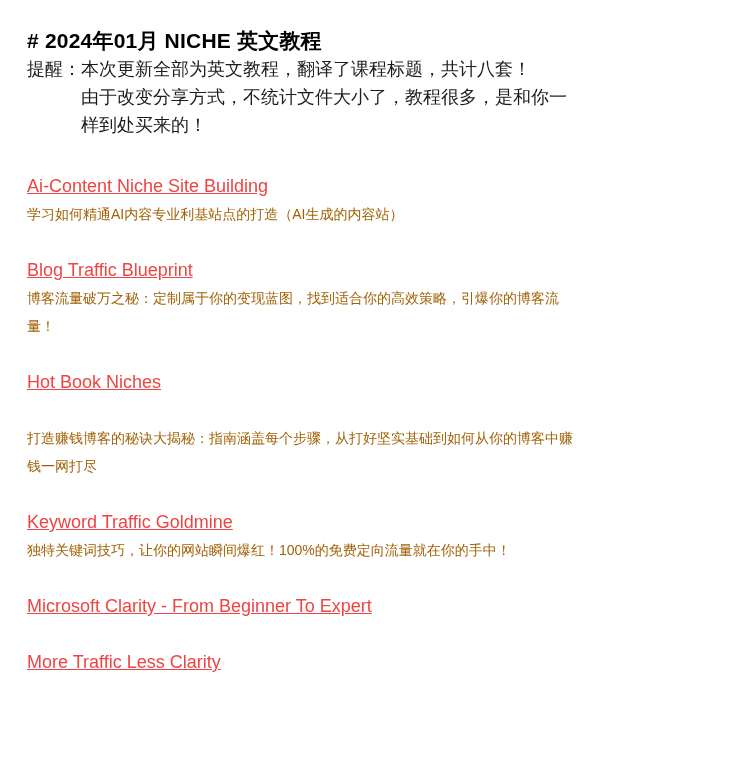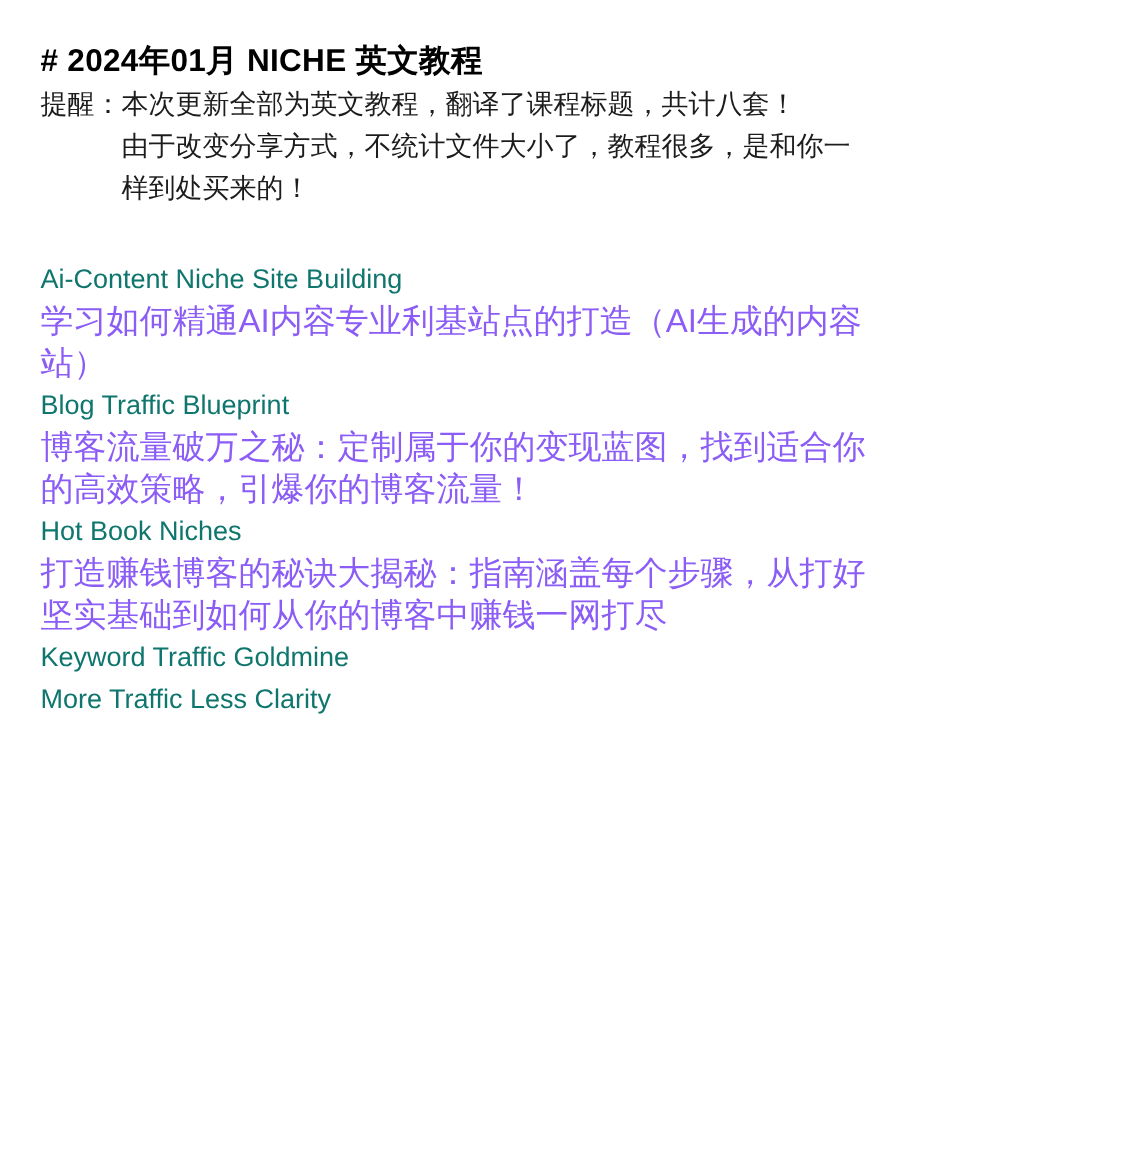--- a/index.html
+++ b/index.html
@@ -32,34 +32,36 @@
   }
   .notice-line {
     font-size: 18px;
     line-height: 28px;
     color: #1c1c1c;
   }
   .notice-line.indent {
     padding-left: 54px;
   }
   .course {
+    margin-top: 28px;
   }
   .course.first {
     margin-top: 33px;
   }
   .course-title {
     font-size: 18px;
     line-height: 28px;
-    color: #0f766e;
+    color: #ef4444;
     font-weight: 400;
+    text-decoration: underline;
   }
   .course-desc {
-    font-size: 22px;
+    font-size: 14px;
     line-height: 28px;
-    color: #8b5cf6;
+    color: #a16207;
     max-width: 700px;
   }
 </style>
 </head>
 <body>
 
 <main class="doc">
 
   <h1 class="page-title"># 2024年01月 NICHE 英文教程</h1>
 
@@ -81,20 +83,25 @@
   <section class="course">
     <div class="course-title">Hot Book Niches</div>
   </section>
 
   <section class="course">
     <div class="course-desc">打造赚钱博客的秘诀大揭秘：指南涵盖每个步骤，从打好坚实基础到如何从你的博客中赚钱一网打尽</div>
   </section>
 
   <section class="course">
     <div class="course-title">Keyword Traffic Goldmine</div>
+    <div class="course-desc">独特关键词技巧，让你的网站瞬间爆红！100%的免费定向流量就在你的手中！</div>
   </section>
 
+  <section class="course">
+    <div class="course-title">Microsoft Clarity - From Beginner To Expert</div>
+    <div class="course-desc"></div>
+  </section>
 
   <section class="course">
     <div class="course-title">More Traffic Less Clarity</div>
   </section>
 
 </main>
 
 </body></html>

